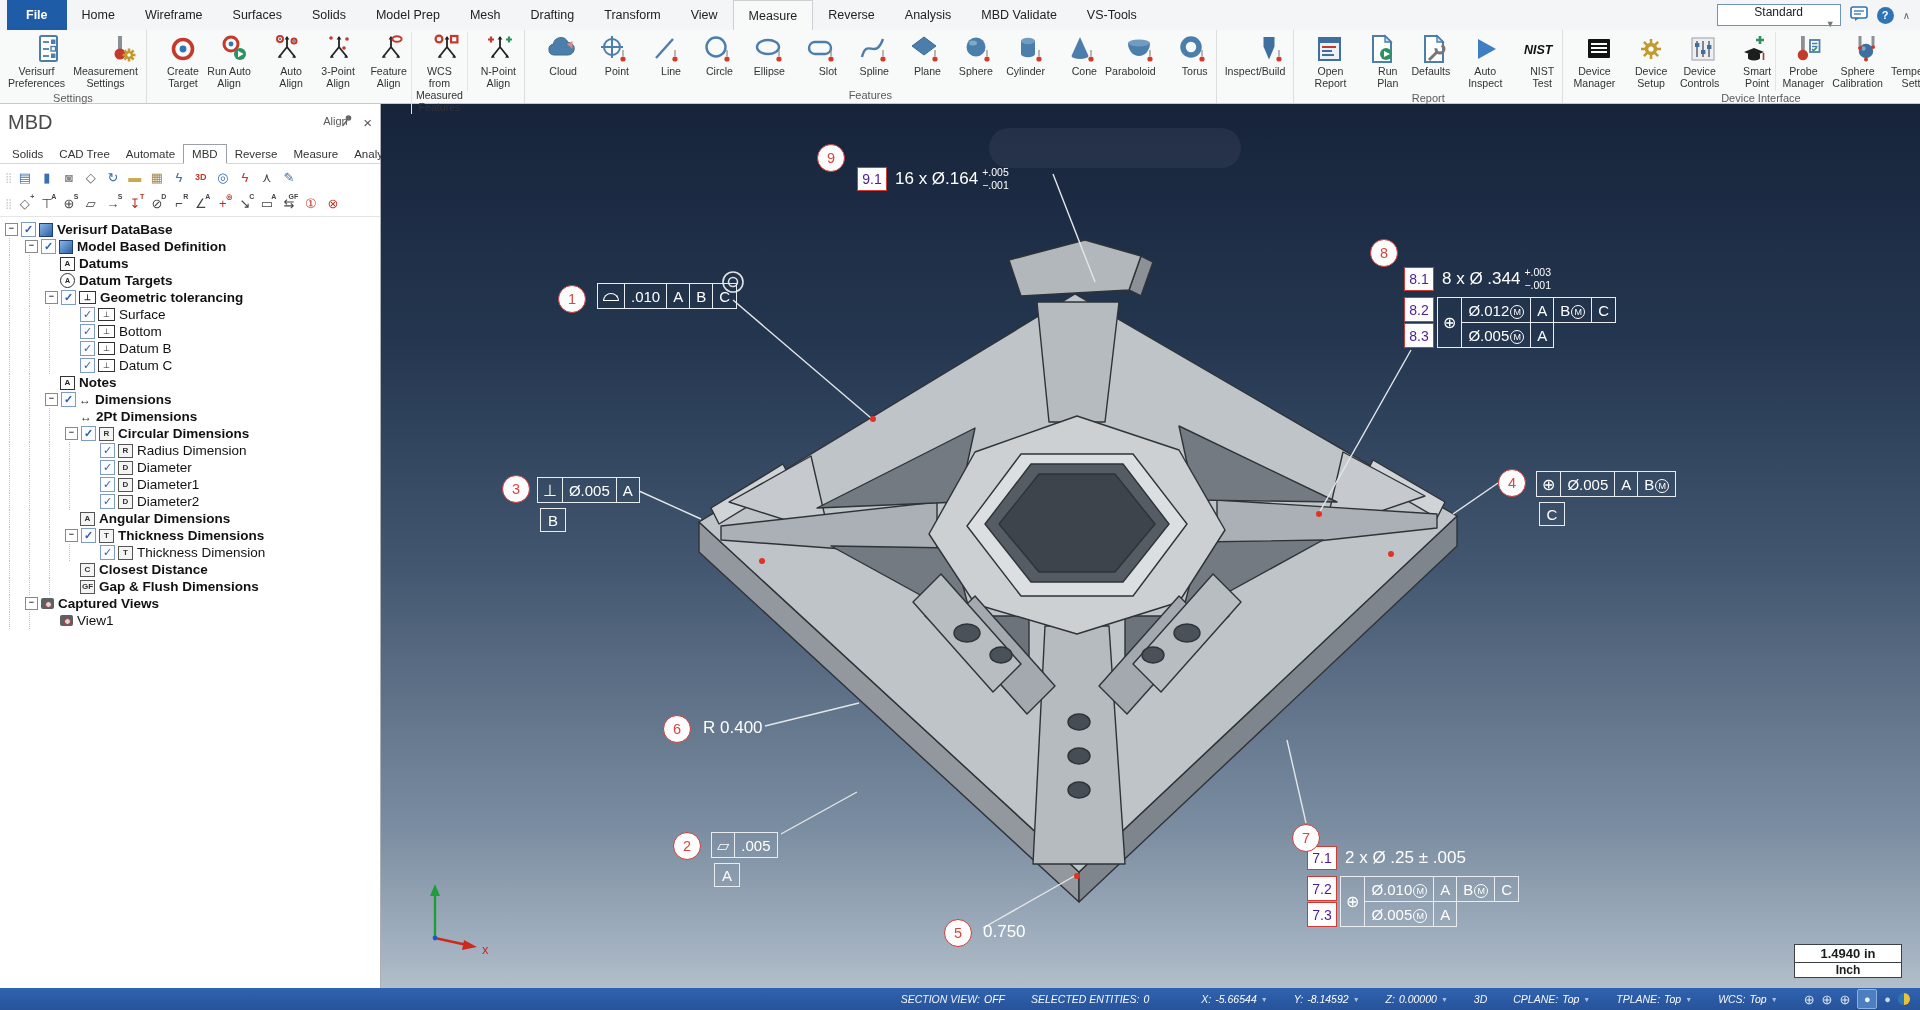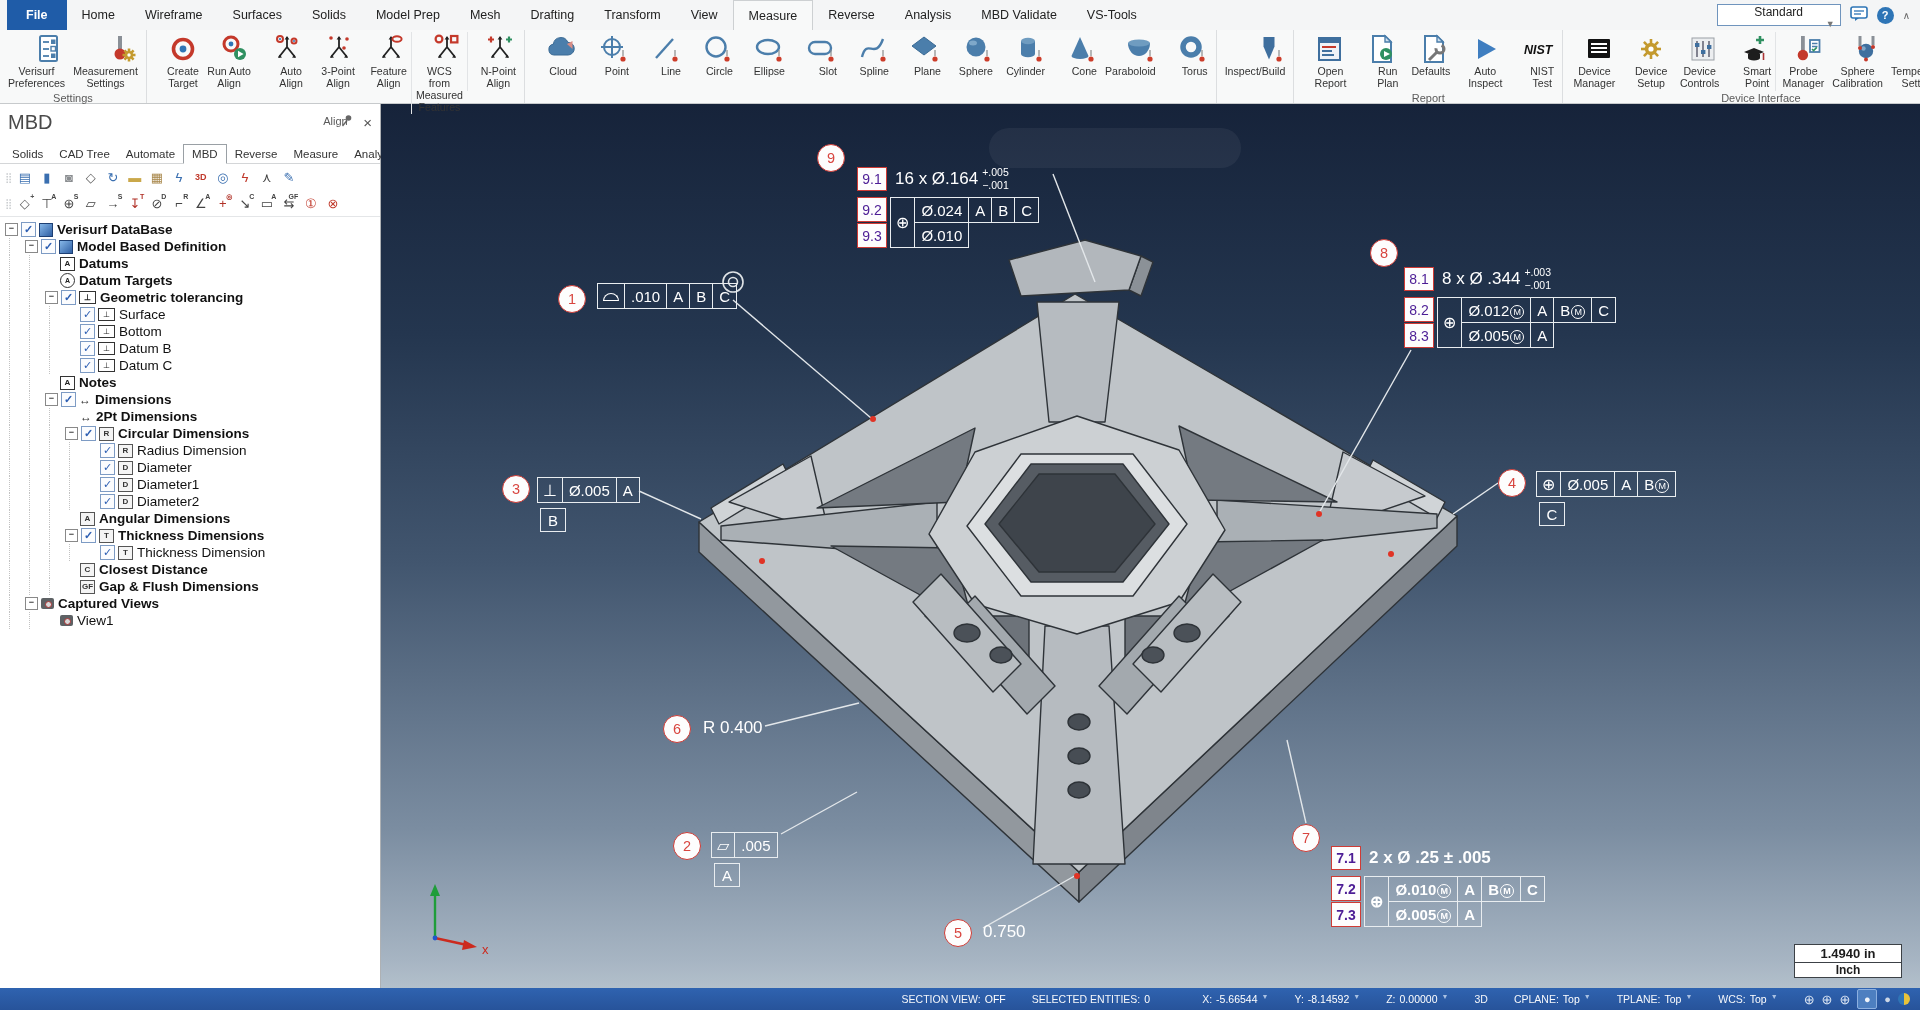--- a/index.html
+++ b/index.html
@@ -87,21 +87,21 @@
   .scalebox{position:absolute;right:18px;bottom:10px;width:106px;border:1.6px solid #3c4146;background:#fff;
     color:#1c1c1c;text-align:center;z-index:6;}
   .scalebox .v{font-size:13px;font-weight:bold;padding:1px 16px;}
   .scalebox .u{font-size:12px;font-weight:bold;border-top:1.4px solid #3c4146;padding:0;}
   .pill{position:absolute;left:608px;top:24px;width:252px;height:40px;border-radius:20px;background:rgba(255,255,255,.055);z-index:1;}
   #triad{position:absolute;left:26px;top:766px;z-index:5;}
 
   
   .statusbar{height:22px;background:linear-gradient(180deg,#2f63b0,#27539a);display:flex;align-items:center;
     color:#fff;font-size:10.5px;padding:0 10px;gap:0;}
-  .sb-item{display:flex;margin-left:26px;white-space:nowrap;}
+  .sb-item{display:flex;align-items:center;margin-left:26px;white-space:nowrap;font-style:italic;}
   .sb-item.first{margin-left:auto;}
   .sb-item.gap{margin-left:52px;}
   .sb-item .lab{opacity:.95;}
   .sb-item .val{margin-left:4px;}
   .sb-item .crt{font-size:7px;color:#a9c0e2;margin-left:4px;}
   .sb-icons{display:flex;align-items:center;gap:7px;margin-left:26px;}
   .sb-glb{color:#dce6f4;font-size:13px;}
   .sb-act{width:18px;height:18px;background:#4d7fc0;border:1px solid #8cb0e0;border-radius:2px;display:flex;
     align-items:center;justify-content:center;color:#eef3f9;font-size:11px;}
   .sb-sph{color:#ccd7e6;font-size:11px;}
@@ -371,20 +371,21 @@
           </div>
           <div class="rbtn">
             <div class="ric"><svg viewBox="0 0 32 32" width="32" height="32">
                 <circle cx="15" cy="14" r="8" fill="none" stroke="#4b7eab" stroke-width="5.5"></circle>
                 <line x1="26" y1="17" x2="26" y2="23" stroke="#8a8a8a" stroke-width="1.2"></line>
                 <circle cx="26" cy="26" r="2.6" fill="#cc3d2a"></circle>
               </svg></div>
             <div class="rlabel">Torus</div>
           </div>
         </div>
+        <div class="rgl">Features</div>
       </div>
       <div class="rgroup">
         <div class="rbtns">
           <div class="rbtn">
             <div class="ric"><svg viewBox="0 0 32 32" width="32" height="32">
                 <path d="M10.5 4 h11 v9.5 l-5.5 13 l-5.5 -13 Z" fill="#3f6f9e"></path>
                 <line x1="26" y1="17" x2="26" y2="23" stroke="#8a8a8a" stroke-width="1.2"></line>
                 <circle cx="26" cy="26" r="2.6" fill="#cc3d2a"></circle>
               </svg></div>
             <div class="rlabel">Inspect/Build</div>
@@ -929,21 +930,21 @@
                 </tr>
               </tbody>
             </table>
             <div class="datbox">C</div>
           </div>
           <div class="balloon" style="left: 563px; top: 815px;">5</div>
           <div class="vtext" style="left: 602px; top: 818px;">0.750</div>
           <div class="balloon" style="left: 282px; top: 611px;">6</div>
           <div class="vtext" style="left: 322px; top: 614px;">R 0.400</div>
           <div class="balloon" style="left: 911px; top: 720px;">7</div>
-          <div class="co" style="left: 950px; top: 742px; font-weight: bold;">
+          <div class="co" style="left: 926px; top: 742px;">
             <div class="dimrow">
               <div class="rlab">7.1</div>
               <span class="dimtext">2 x Ø .25 ± .005</span>
             </div>
             <div class="fcfgrp">
               <div class="lblcol">
                 <div class="rlab" style="height: 25px; text-align: center;">7.2</div>
                 <div class="rlab" style="height: 25px;">7.3</div>
               </div>
               <table class="fcf">
@@ -997,40 +998,20 @@
           </div>
           <div class="balloon" style="left: 436px; top: 40px;">9</div>
           <div class="co" style="left: 476px; top: 62px;">
             <div class="dimrow">
               <div class="rlab">9.1</div>
               <span class="dimtext">16 x Ø.164</span>
               <span class="tol">
                 <span>+.005</span>
                 <span>−.001</span>
               </span>
-            </div>
-            <div class="fcfgrp">
-              <div class="lblcol">
-                <div class="rlab" style="height: 25px;">9.2</div>
-                <div class="rlab" style="height: 25px;">9.3</div>
-              </div>
-              <table class="fcf">
-                <tbody>
-                  <tr>
-                    <td class="sym" rowspan="2">⊕</td>
-                    <td>Ø.024</td>
-                    <td>A</td>
-                    <td>B</td>
-                    <td>C</td>
-                  </tr>
-                  <tr>
-                    <td>Ø.010</td>
-                  </tr>
-                </tbody>
-              </table>
             </div>
           </div>
         </div>
 
       <svg id="triad" width="92" height="92" viewBox="0 0 92 92">
         <line x1="28" y1="68" x2="28" y2="24" stroke="#1f9d3a" stroke-width="2.4"></line>
         <polygon points="28,14 23,26 33,26" fill="#1f9d3a"></polygon>
         <line x1="28" y1="68" x2="60" y2="75" stroke="#cc2a1e" stroke-width="2.4"></line>
         <polygon points="70,77 57,70 55,80" fill="#cc2a1e"></polygon>
         <circle cx="28" cy="68" r="2.4" fill="#2255cc"></circle>

